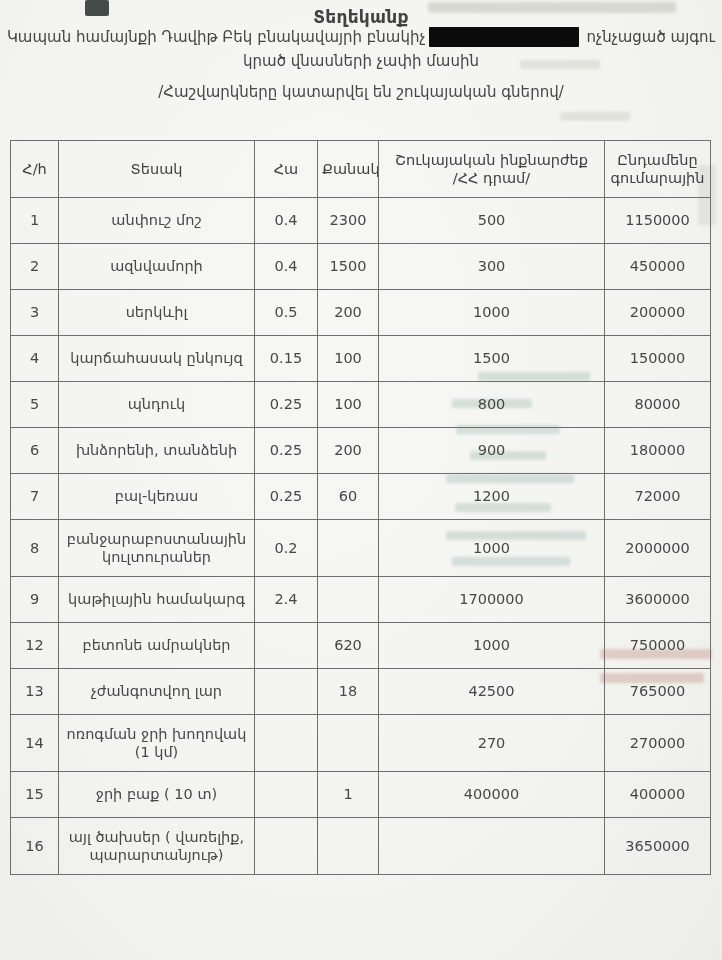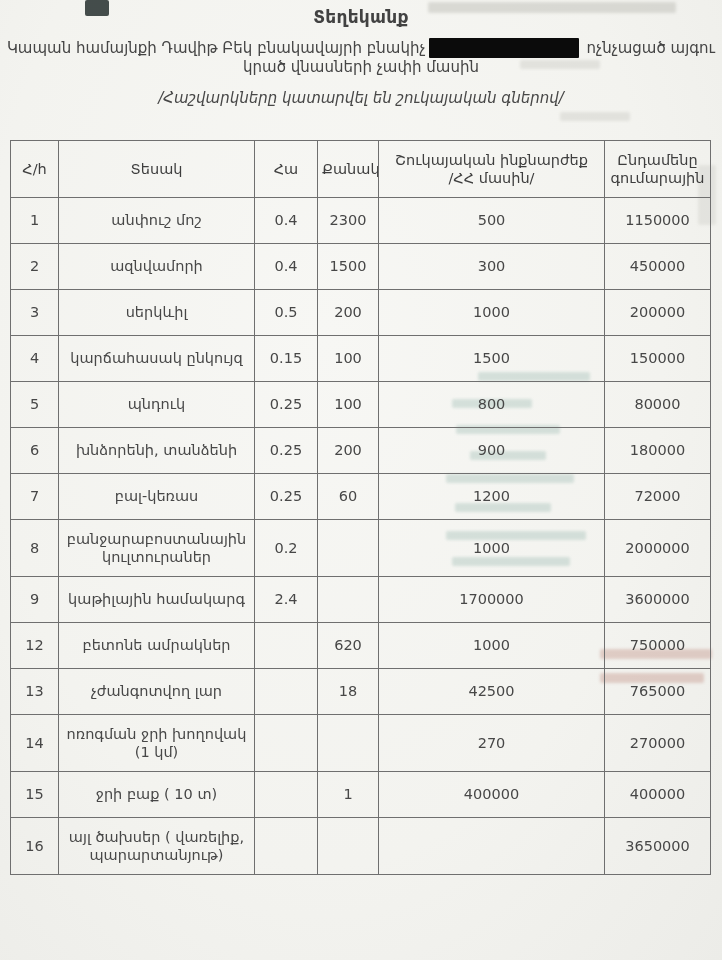--- a/index.html
+++ b/index.html
@@ -9,24 +9,24 @@
     background:#e9e9e6;
   }
   .page{
     position:relative;width:722px;height:960px;overflow:hidden;
     background:radial-gradient(ellipse at 45% 35%, #f7f7f4 0%, #f3f3ef 60%, #ecece8 100%);
     color:#3d3d3d;
   }
   
   .doc-header{position:absolute;top:7px;left:0;width:722px;text-align:center;z-index:2;}
   .doc-title{font-size:17px;font-weight:bold;color:#424242;letter-spacing:.3px;}
-  .doc-line1{margin-top:11px;font-size:15px;color:#454545;}
+  .doc-line1{font-size:15px;color:#454545;}
   .redaction{display:inline-block;width:150px;height:20px;background:#0b0b0b;vertical-align:-5px;margin:0 8px 0 3px;border-radius:1px;}
-  .doc-line2{font-size:15px;color:#454545;}
-  .doc-note{margin-top:13px;font-size:15px;color:#474747;font-style:italic;}
+  .doc-line2{margin-top:5px;font-size:15px;color:#454545;}
+  .doc-note{margin-top:13px;font-size:15px;color:#474747;}
   
   table.damage{
     position:absolute;top:140px;left:10px;width:700px;z-index:2;
     border-collapse:collapse;table-layout:fixed;background:transparent;
   }
   table.damage td, table.damage th{
     border:1px solid #6f6f6f;
     text-align:center;vertical-align:middle;
     font-size:14.5px;font-weight:normal;color:#474747;
     padding:2px 4px;line-height:1.25;
@@ -91,21 +91,21 @@
             <span class="hline">Տեսակ</span>
           </td>
         <td>
             <span class="hline">Հա</span>
           </td>
         <td>
             <span class="hline">Քանակ</span>
           </td>
         <td>
             <span class="hline">Շուկայական ինքնարժեք</span>
-            <span class="hline">/ՀՀ մասին/</span>
+            <span class="hline">/ՀՀ դրամ/</span>
           </td>
         <td>
             <span class="hline">Ընդամենը</span>
             <span class="hline">գումարային</span>
           </td>
       </tr>
 
       <tr class="r-s">
         <td>1</td>
         <td>անփուշ մոշ</td>

